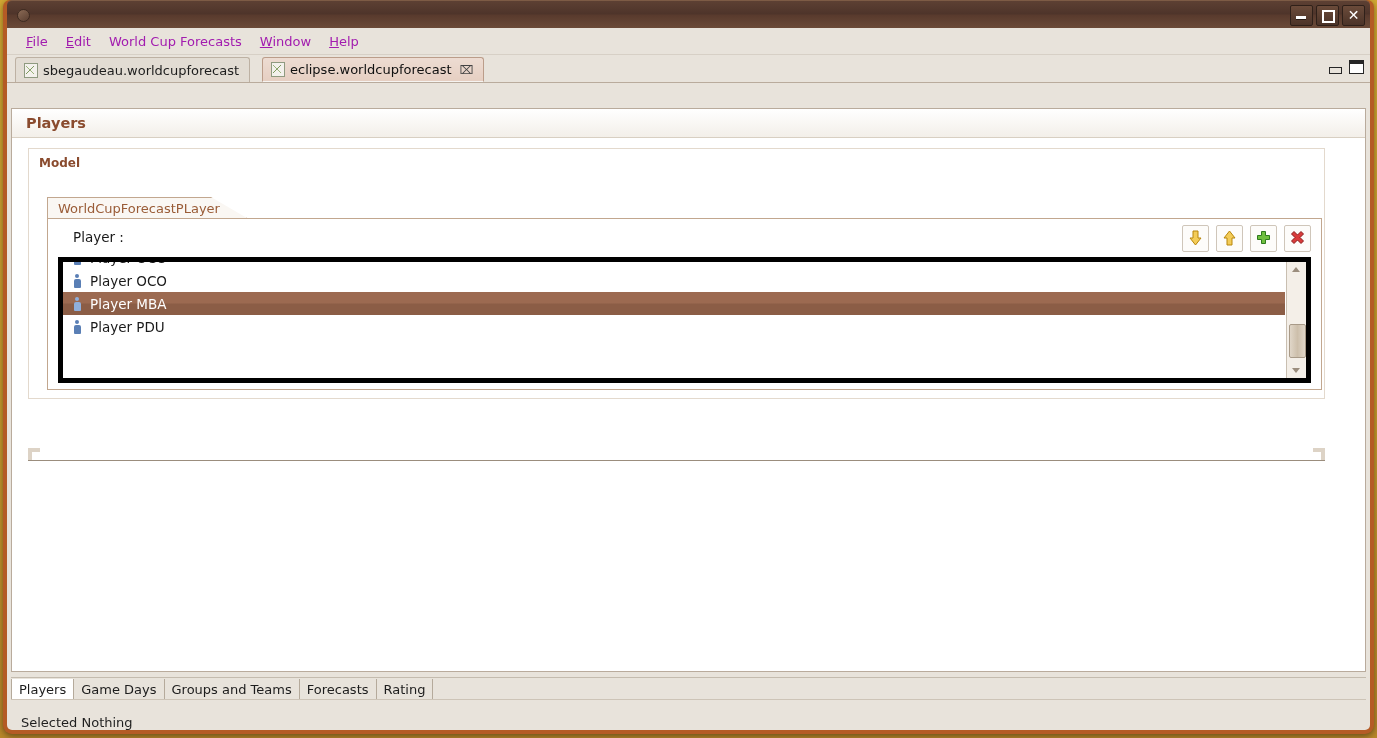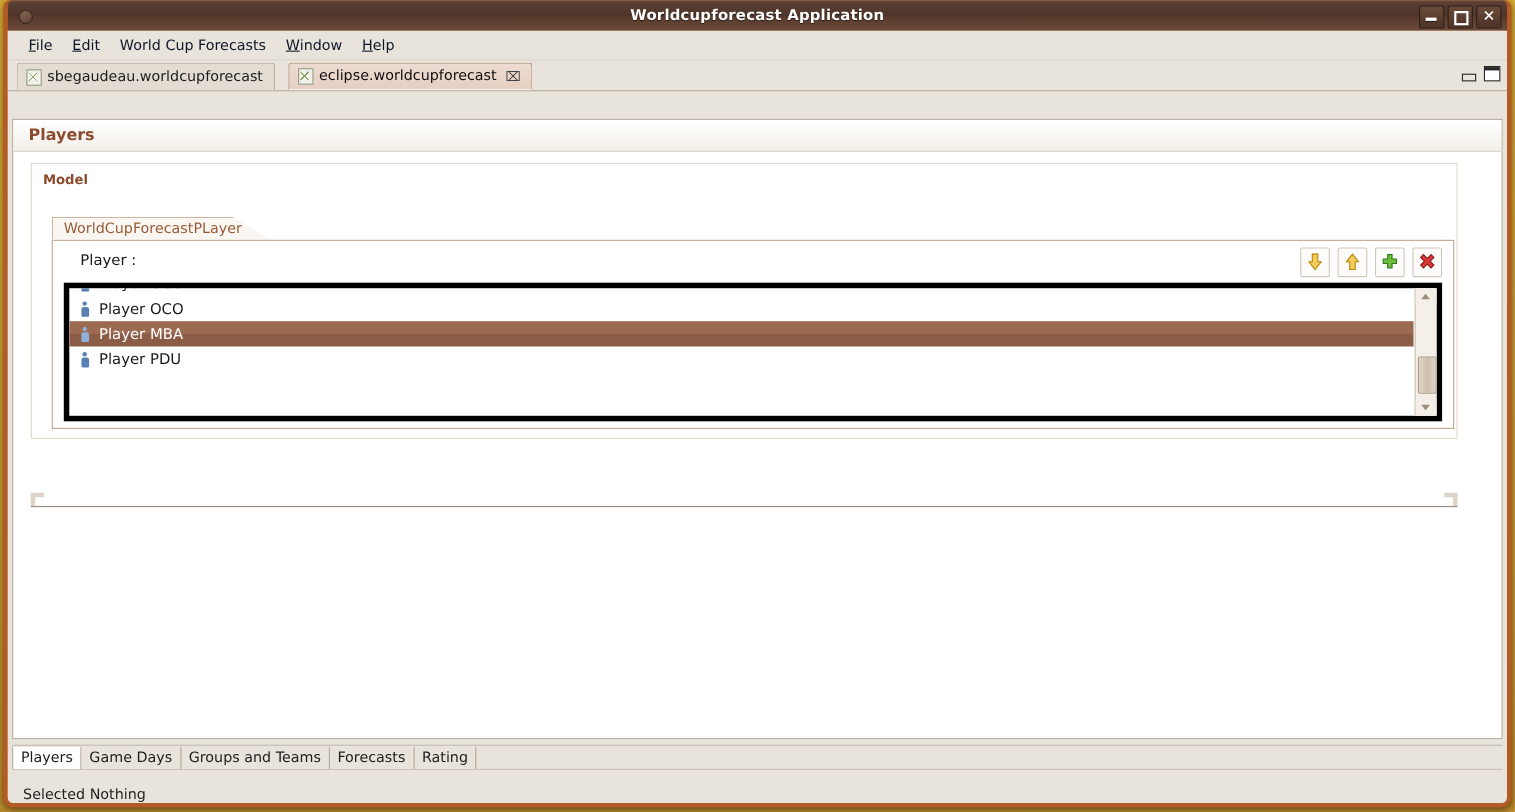--- a/index.html
+++ b/index.html
@@ -119,21 +119,21 @@
     height: 26px;
     background: #e8e3db;
     display: flex;
     align-items: center;
     padding-left: 10px;
     border-bottom: 1px solid #d7d0c6;
   }
   .menu-item {
     padding: 3px 9px;
     font-size: 13px;
-    color: #0f172a;
+    color: #a21caf;
     cursor: pointer;
     white-space: nowrap;
   }
   .menu-item .mn { text-decoration: underline; }
 
   
   #tabrow {
     position: relative;
     height: 27px;
     background: #e8e3db;
@@ -479,21 +479,20 @@
 </style>
 </head>
 <body>
 
 <div id="desktop">
 
   <div id="window">
 
     <div id="titlebar">
       <span id="app-dot"></span>
-      <div id="title-text">Worldcupforecast Application</div>
       <div class="win-btns">
         <div class="win-btn">
           <i class="glyph-min"></i>
         </div>
         <div class="win-btn">
           <i class="glyph-max"></i>
         </div>
         <div class="win-btn">
           <i class="glyph-close">✕</i>
         </div>

